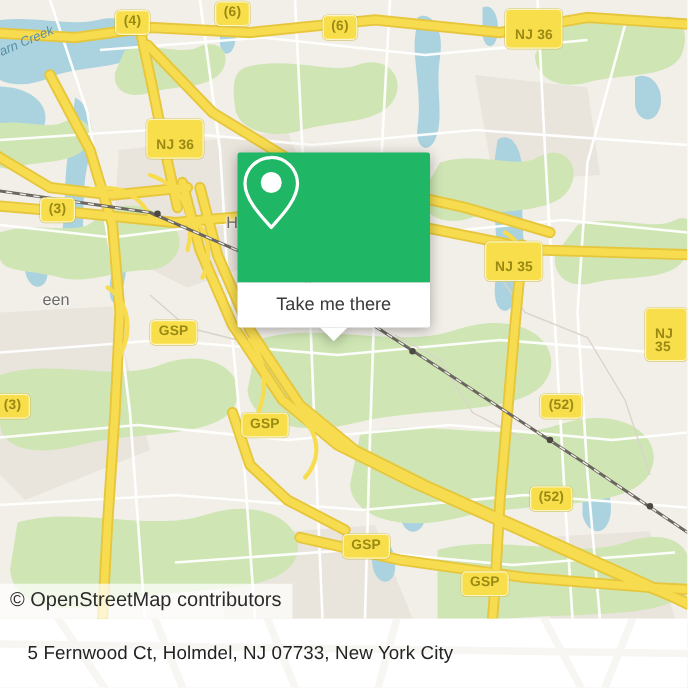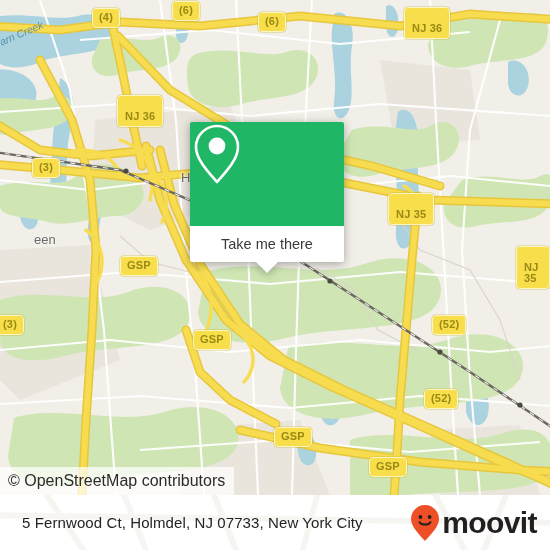--- a/index.html
+++ b/index.html
@@ -259,24 +259,15 @@
         <path d="M210,-10 L240,65"></path>
         <path d="M320,-10 L300,65"></path>
         <path d="M430,-10 L470,65"></path>
         <path d="M510,-10 L480,65"></path>
         <path d="M-10,20 L560,28"></path>
       </g>
     </svg>
 
     <div class="addr">5 Fernwood Ct, Holmdel, NJ 07733, New York City</div>
 
-    <div class="brand">
-      <svg width="30" height="38" viewBox="0 0 30 38">
-        <path d="M15 1 C7.3 1 1 7.3 1 15 C1 23 10 31 15 37 C20 31 29 23 29 15 C29 7.3 22.7 1 15 1 Z" fill="#ee4f26"></path>
-        <circle cx="10.4" cy="13" r="1.9" fill="#231f20"></circle>
-        <circle cx="19.6" cy="13" r="1.9" fill="#231f20"></circle>
-        <path d="M9.6 18.2 C11.6 21.4 18.4 21.4 20.4 18.2" stroke="#231f20" stroke-width="2" fill="none" stroke-linecap="round"></path>
-      </svg>
-      <span class="brand-word">moovit</span>
-    </div>
   </div>
 
 </div>
 
 </body></html>

